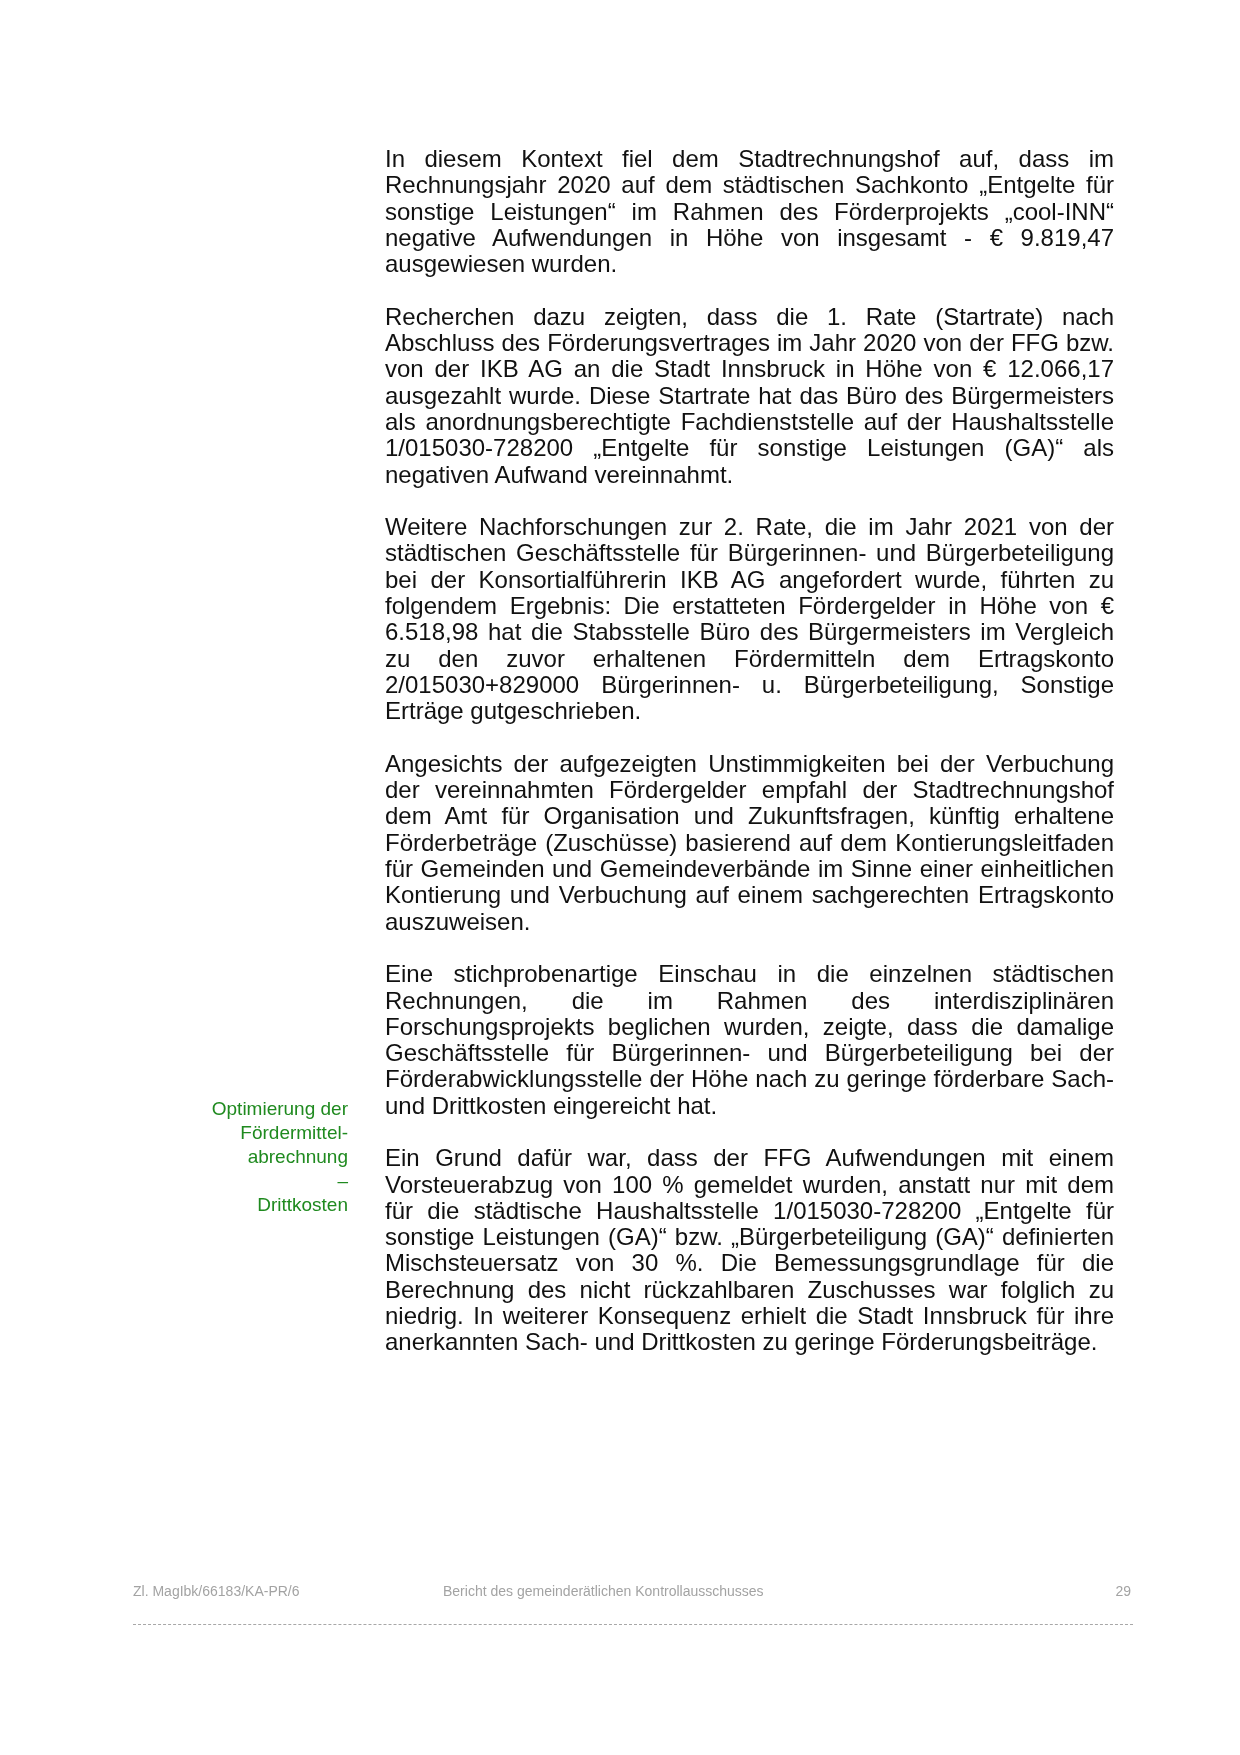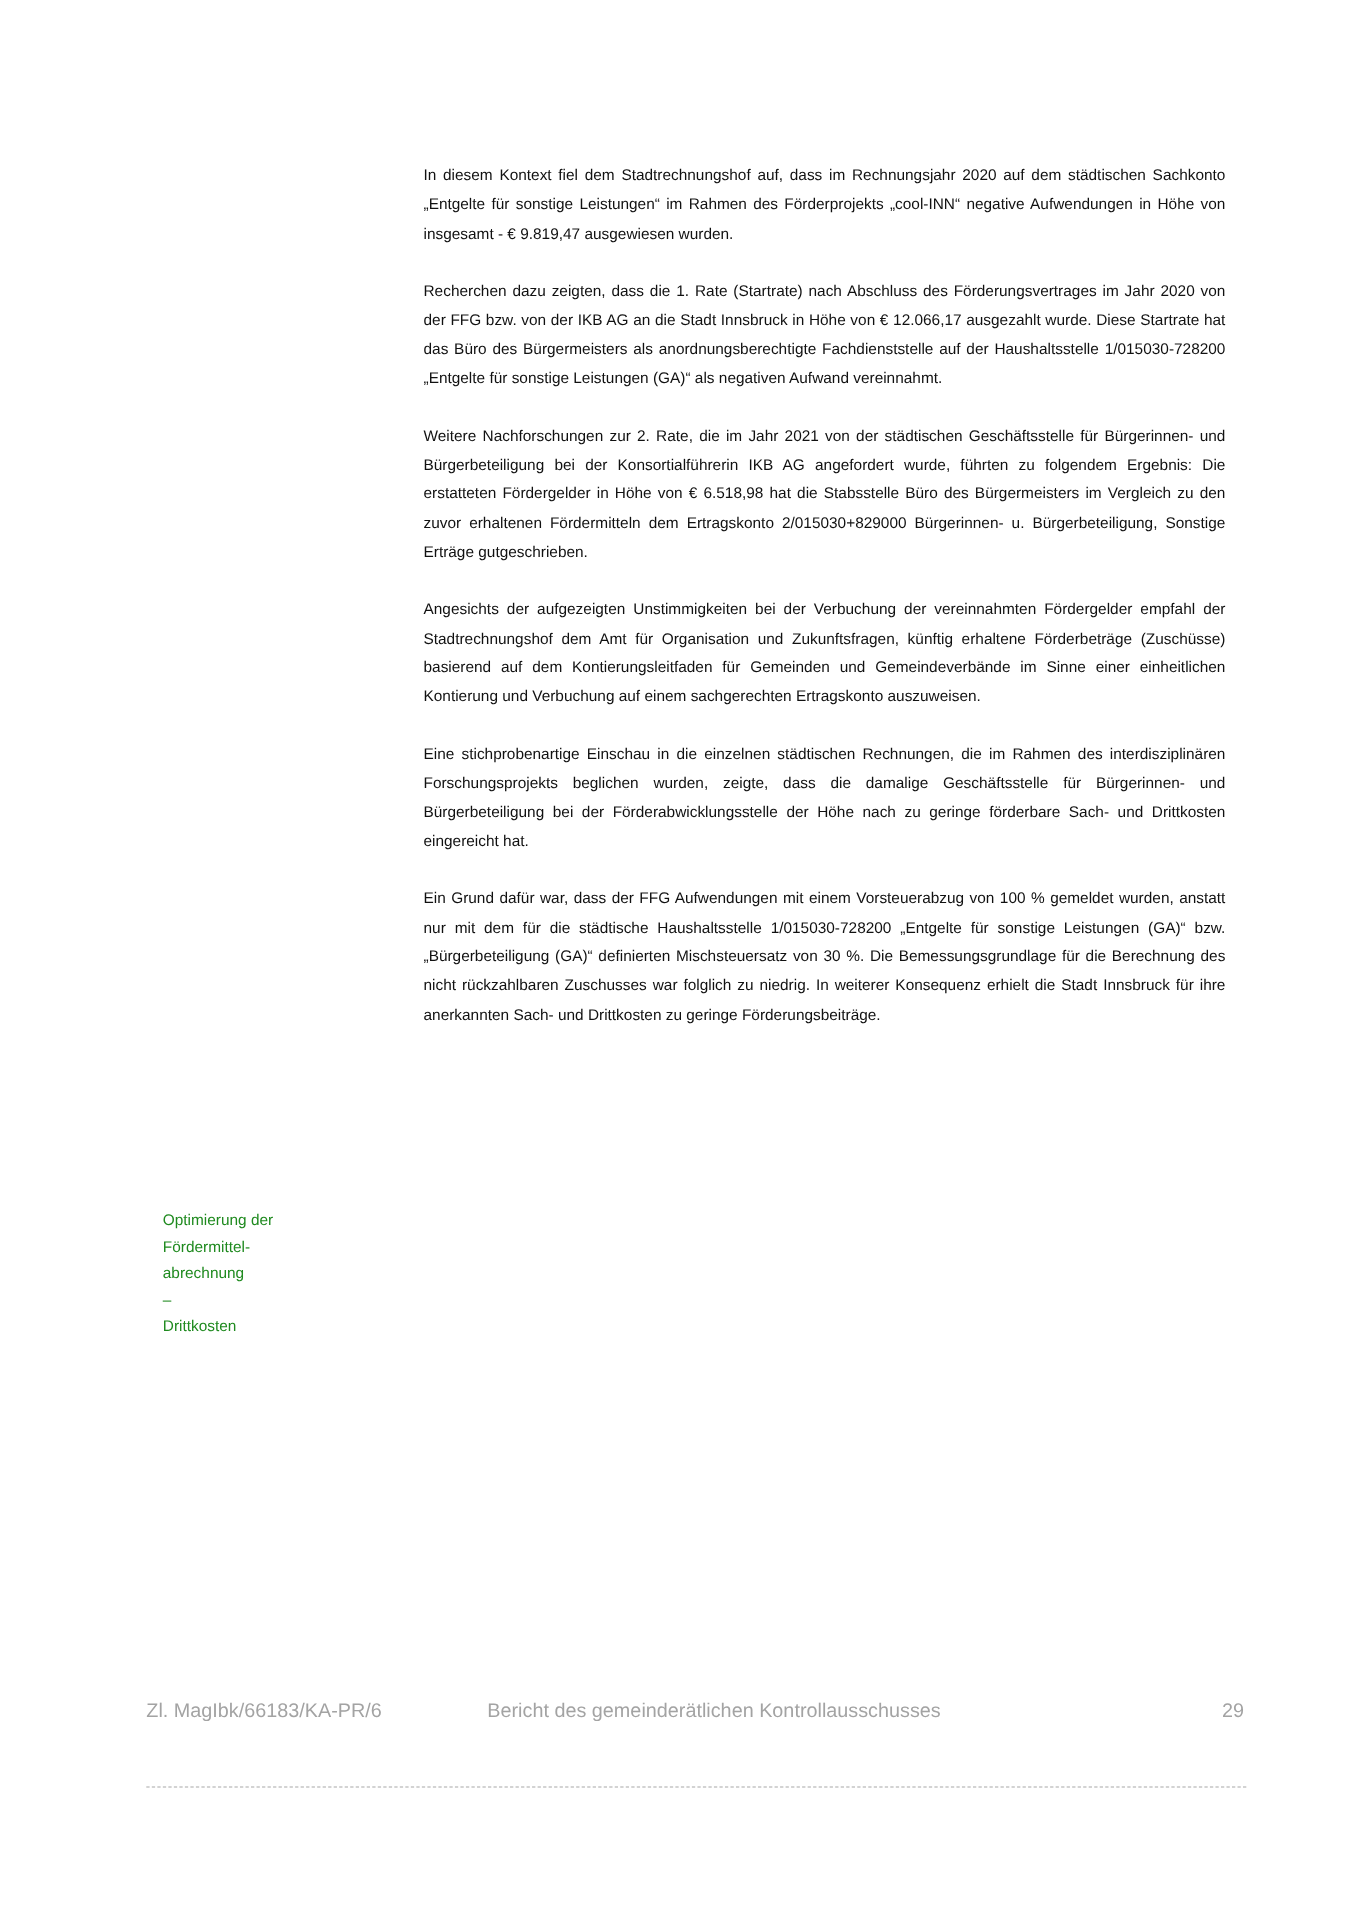--- a/index.html
+++ b/index.html
@@ -13,53 +13,54 @@
       position: relative;
       overflow: hidden;
       font-family: "Liberation Sans", sans-serif;
       color: #111111;
     }
     .main-col {
       position: absolute;
       left: 385px;
       top: 146px;
       width: 729px;
-      font-size: 14px;
+      font-size: 24px;
       line-height: 26.3px;
     }
     .main-col p {
       margin: 0 0 26.3px 0;
       text-align: justify;
       hyphens: manual;
     }
     .sidenote {
       position: absolute;
       left: 148px;
       top: 1097px;
       width: 200px;
-      font-size: 14px;
+      font-size: 19px;
       line-height: 24px;
       color: #1f8a1f;
+      text-align: right;
     }
     .sidenote div { white-space: nowrap; }
     .footer-rule {
       position: absolute;
       left: 133px;
       top: 1624px;
       width: 1000px;
       height: 0;
       border-top: 1.5px dashed #a8a8a8;
     }
     .footer {
       position: absolute;
-      top: 1544px;
+      top: 1580px;
       left: 133px;
       width: 1000px;
       height: 24px;
-      font-size: 18px;
+      font-size: 14px;
       line-height: 22px;
       color: #a3a3a3;
     }
     .footer .ref { position: absolute; left: 0; top: 0; }
     .footer .title { position: absolute; left: 310px; top: 0; }
     .footer .page { position: absolute; right: 2px; top: 0; }
   </style>
 </head>
 <body>
 

